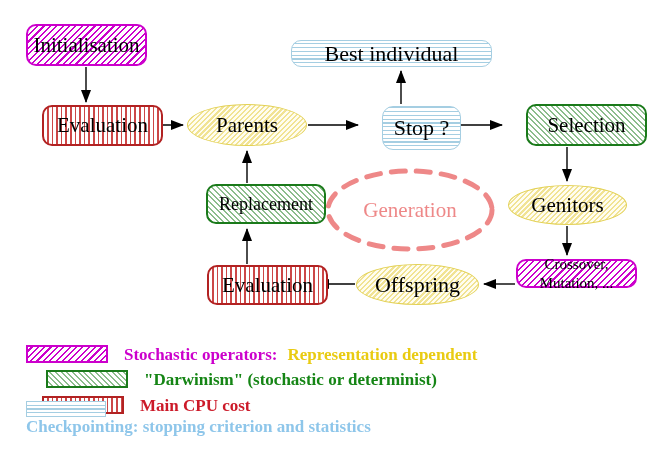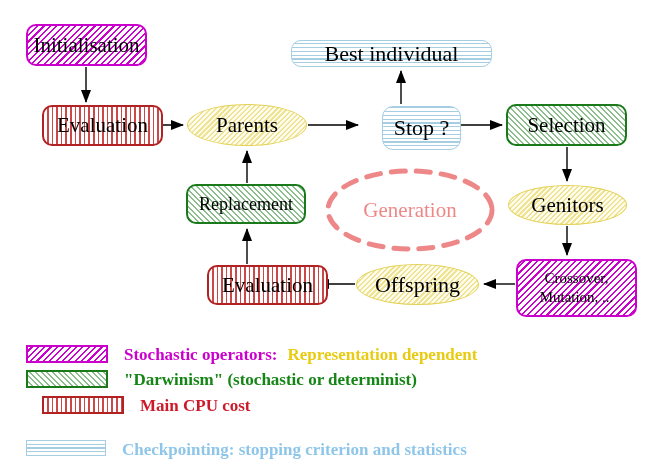--- a/index.html
+++ b/index.html
@@ -13,20 +13,21 @@
     text-align:center;color:#000;font-size:21px;line-height:1.05;box-sizing:border-box;border-radius:10px;
   }
   .ellipse{border-radius:50%;}
   .hatch-magenta{
     border:2px solid var(--magenta,#cc00cc);
     background:repeating-linear-gradient(-45deg,#fff 0px,#fff 3px,var(--magenta,#cc00cc) 3px,var(--magenta,#cc00cc) 4.5px);
   }
   .hatch-green{
     border:2px solid var(--green,#1a7a1a);
     background:repeating-linear-gradient(45deg,#fff 0px,#fff 2.6px,var(--green_hatch,#8cbd8c) 2.6px,var(--green_hatch,#8cbd8c) 4px);
+    margin-left:20px;
   }
   .stripes-red{
     border:2px solid var(--red,#b22222);
     background:repeating-linear-gradient(90deg,#fff 0px,#fff 3px,var(--red_stripe,#cc4747) 3px,var(--red_stripe,#cc4747) 4.6px);
     margin-left:16px;
   }
   .stripes-cyan{
     border:1.5px solid var(--cyan,#a5cee2);
     background:repeating-linear-gradient(0deg,#fff 0px,#fff 2.6px,var(--cyan,#a5cee2) 2.6px,var(--cyan,#a5cee2) 3.8px);
   }
@@ -38,28 +39,28 @@
   #n-init{left:26px;top:24px;width:121px;height:42px;}
   #n-eval-top{left:26px;top:105px;width:121px;height:41px;}
   #n-parents{left:187px;top:104px;width:120px;height:42px;}
   #n-best{left:291px;top:40px;width:201px;height:27px;font-size:22px;}
   #n-stop{left:382px;top:106px;width:79px;height:44px;border-radius:11px;font-size:22px;}
   #n-selection{left:506px;top:104px;width:121px;height:42px;}
   #n-genitors{left:508px;top:185px;width:119px;height:40px;}
   #n-replacement{left:186px;top:184px;width:120px;height:40px;font-size:18px;}
   #n-eval-bottom{left:191px;top:265px;width:121px;height:40px;}
   #n-offspring{left:356px;top:264px;width:123px;height:41px;font-size:22px;}
-  #n-crossover{left:516px;top:259px;width:121px;height:58px;font-size:15px;line-height:1.25;}
+  #n-crossover{left:516px;top:259px;width:121px;height:29px;font-size:15px;line-height:1.25;}
   #n-generation{
     left:327px;top:170px;width:166px;height:80px;
     color:var(--salmon,#ee8888);font-size:21px;background:none;border:none;
   }
   
   .legend-row{position:absolute;left:26px;display:flex;align-items:flex-start;height:20px;}
-  #lg-row-0{top:345px;} #lg-row-1{top:370px;} #lg-row-2{top:396px;} #lg-row-3{top:440px;}
+  #lg-row-0{top:345px;} #lg-row-1{top:370px;} #lg-row-2{top:396px;} #lg-row-3{top:401px;flex-direction:column;}
   .swatch{width:78px;height:14px;margin-right:16px;flex:0 0 auto;}
   .legend-text{font-size:17px;font-weight:bold;white-space:nowrap;}
   .lg-magenta{color:var(--magenta,#cc00cc);}
   .lg-gold{color:var(--gold,#e9cb12);margin-left:10px;}
   .lg-green{color:var(--green_text,#158515);}
   .lg-red{color:var(--red_text,#cc1a29);}
   .lg-cyan{color:var(--cyan_text,#8ec6ea);}
 </style>
 </head>
 <body>

